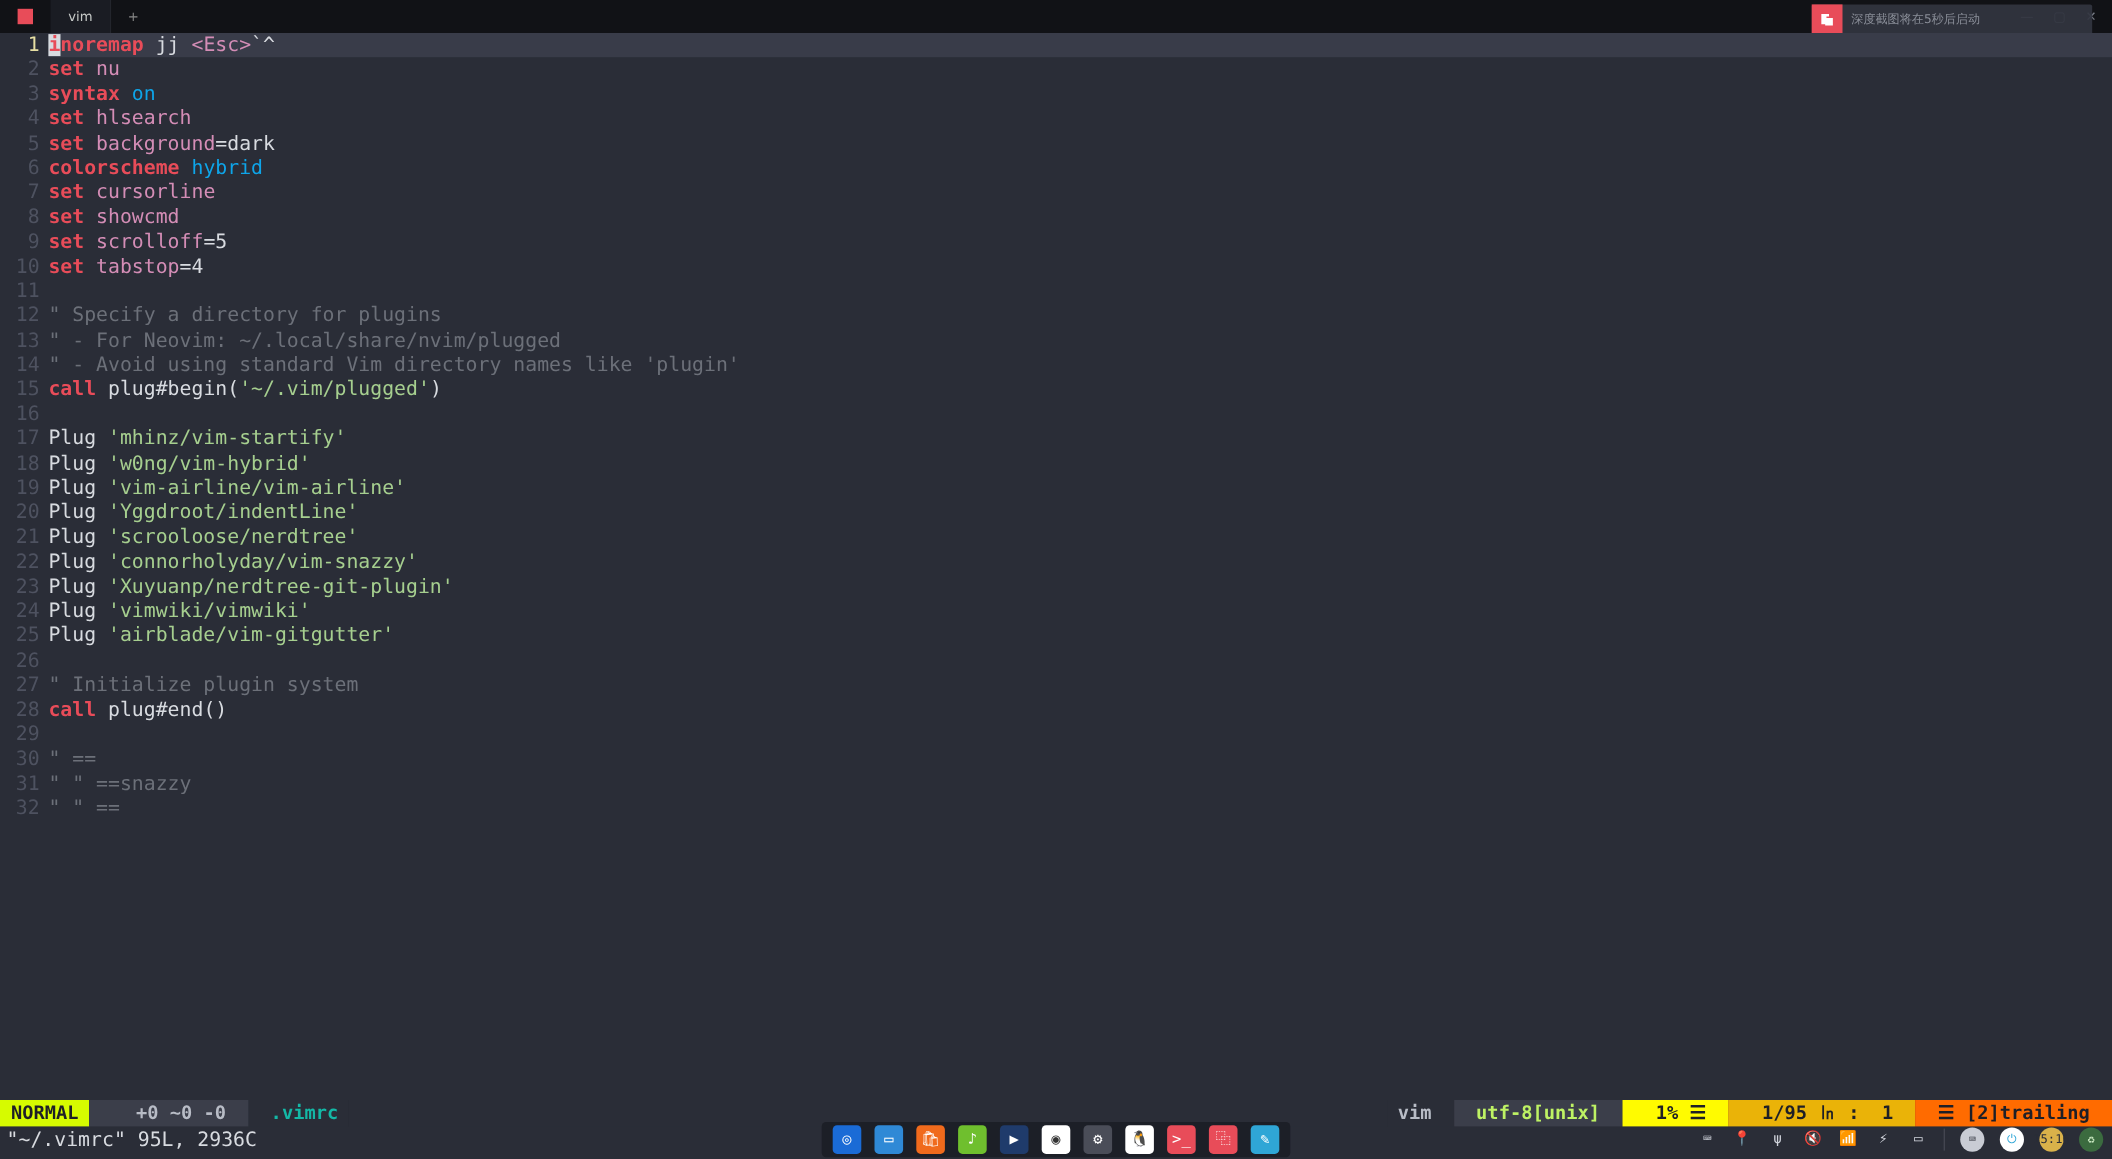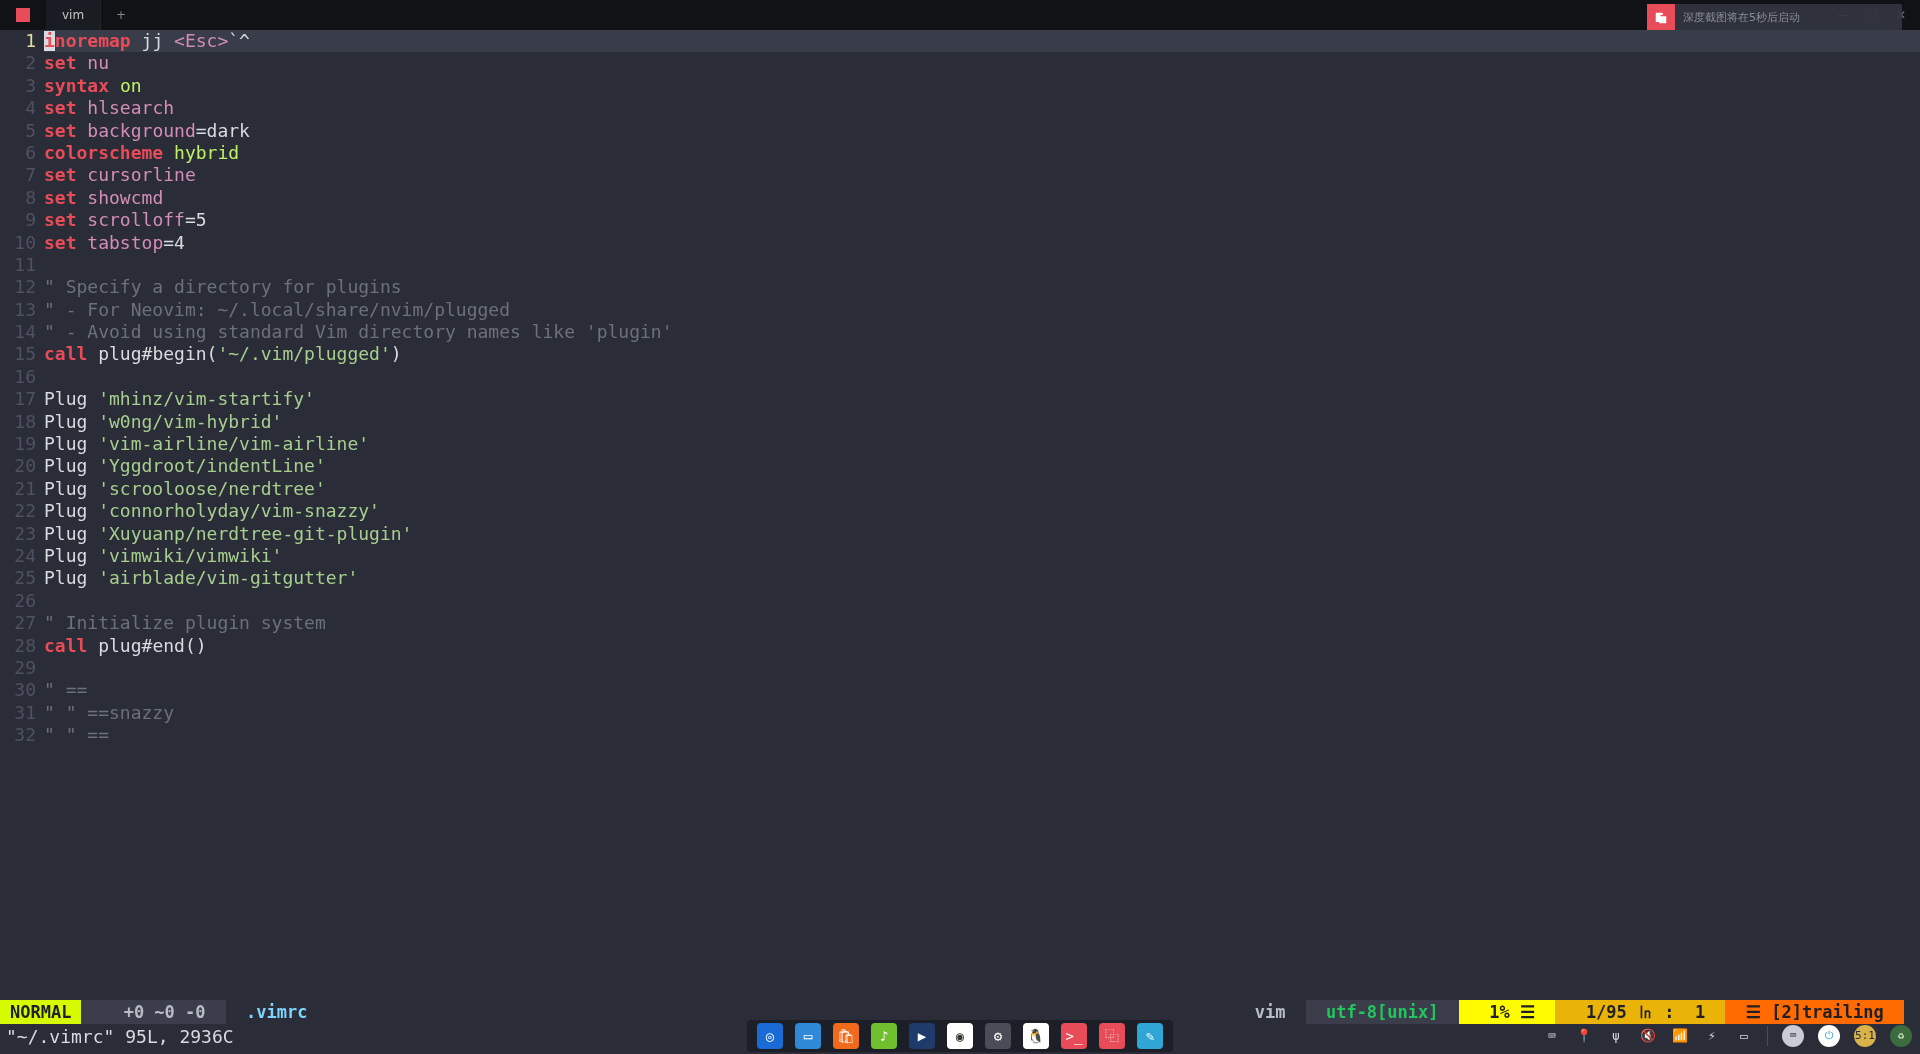--- a/index.html
+++ b/index.html
@@ -20,34 +20,34 @@
   .editor{position:absolute;top:30px;left:0;right:0;bottom:62px;white-space:pre;}
   .gutter{position:absolute;top:0;left:0;width:40px;text-align:right;color:#4e5260;}
   .gutter .ln{height:22.4px;padding-right:4px;}
   .gutter .ln.cur{color:#e7dfa3;}
   .code{position:absolute;top:0;left:44px;right:0;}
   .code .row{height:22.4px;}
   .code .row.cur{background:#393c49;}
   
   .kw{color:#e84c59;font-weight:bold;}           
   .opt{color:#d48db6;}                            
-  .id2{color:#bef264;}                            
+  .id2{color:#0ea5e9;}                            
   .neut{color:#d8dbe0;}                           
   .cmt{color:#6c7079;}                            
   .str{color:#a6cf8f;}
   .cursorbox{display:inline-block;width:11px;height:20px;background:#d8dbe0;vertical-align:text-bottom;margin-right:-11px;}
   
-  .airline{position:absolute;left:0;right:16px;bottom:30px;height:24px;display:flex;font-weight:bold;font-size:17px;line-height:24px;}
+  .airline{position:absolute;left:0;right:0;bottom:30px;height:24px;display:flex;font-weight:bold;font-size:17px;line-height:24px;}
   .seg{padding:0 10px;white-space:pre;}
   .seg.mode{background:#d6fb00;color:#1e1f27;}
   .seg.git{background:#3b3e4a;color:#b8bcc6;padding-left:32px;}
-  .seg.file{background:#2a2d37;color:#7dd3fc;flex:0 0 auto;}
+  .seg.file{background:#2a2d37;color:#14b8a6;flex:0 0 auto;}
   .airline .grow{flex:1;background:#2a2d37;}
   .seg.ft{background:#2a2d37;color:#b8bcc6;}
-  .seg.enc{background:#3b3e4a;color:#22c55e;}
+  .seg.enc{background:#3b3e4a;color:#bef264;}
   .seg.pct{background:#fffb00;color:#1e1f27;}
   .seg.pos{background:#eab308;color:#1e1f27;}
   .seg.trail{background:#ff6b00;color:#1e1f27;}
   
   .msgline{position:absolute;left:0;right:0;bottom:4px;height:24px;color:#d8dbe0;padding-left:6px;font-size:18px;}
   
   .dock{position:absolute;left:50%;transform:translateX(-50%);bottom:2px;height:32px;display:flex;align-items:center;gap:12px;background:rgba(20,22,28,.6);padding:0 10px;border-radius:4px;}
   .dock .app{width:26px;height:26px;border-radius:4px;display:flex;align-items:center;justify-content:center;font-size:14px;color:#fff;}
   
   .tray{position:absolute;right:8px;bottom:2px;height:32px;display:flex;align-items:center;gap:14px;color:#cfd2da;font-size:13px;}

